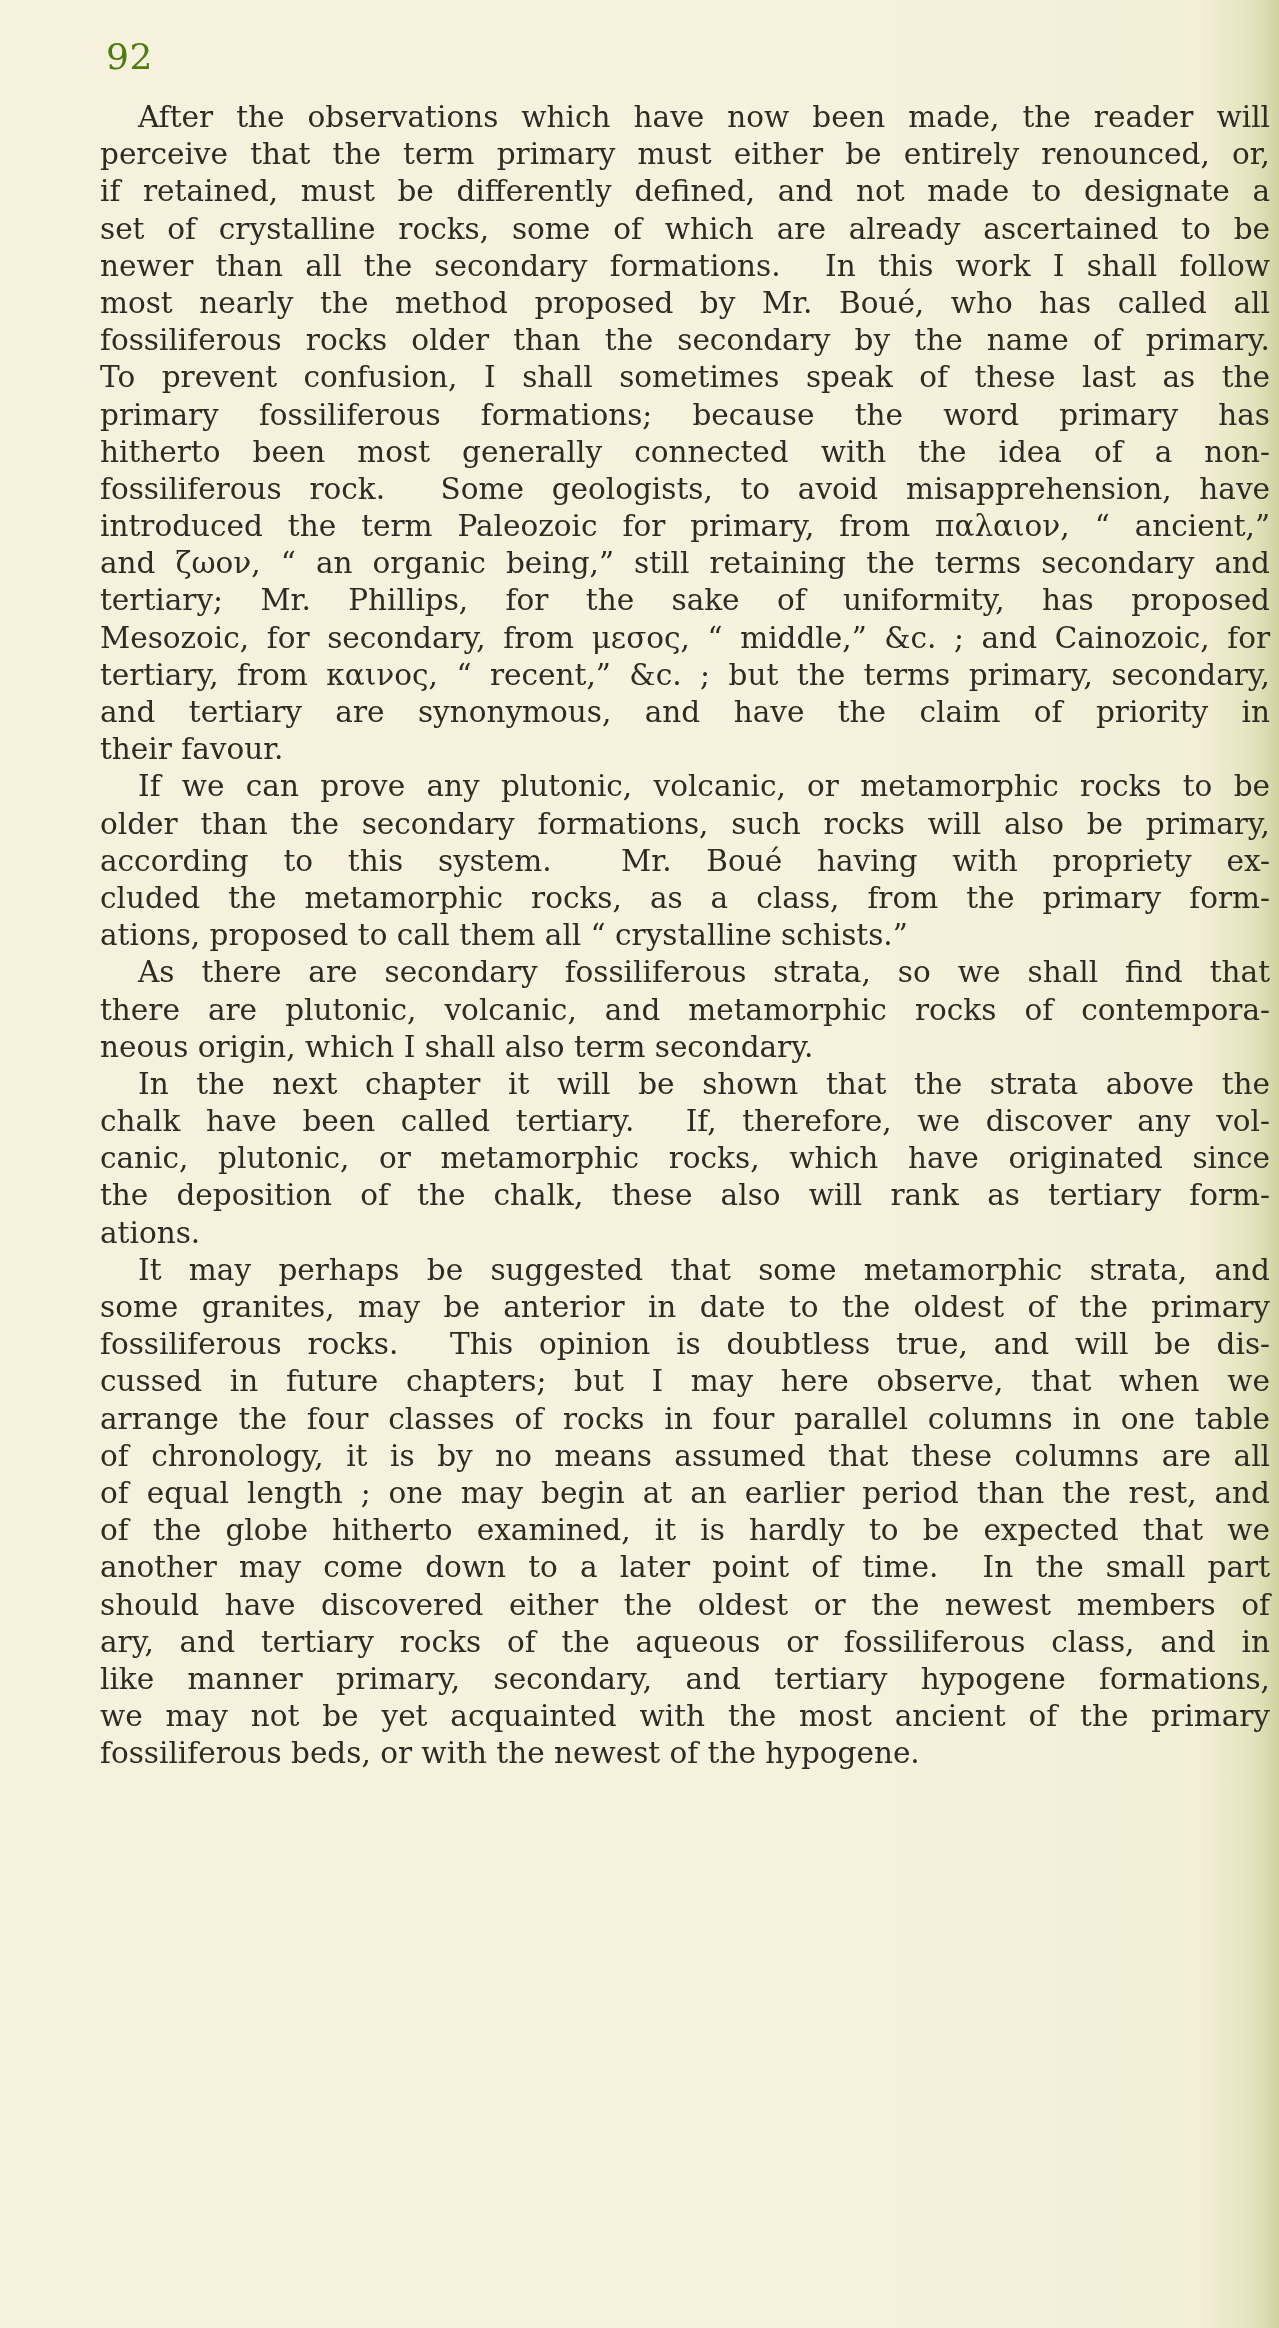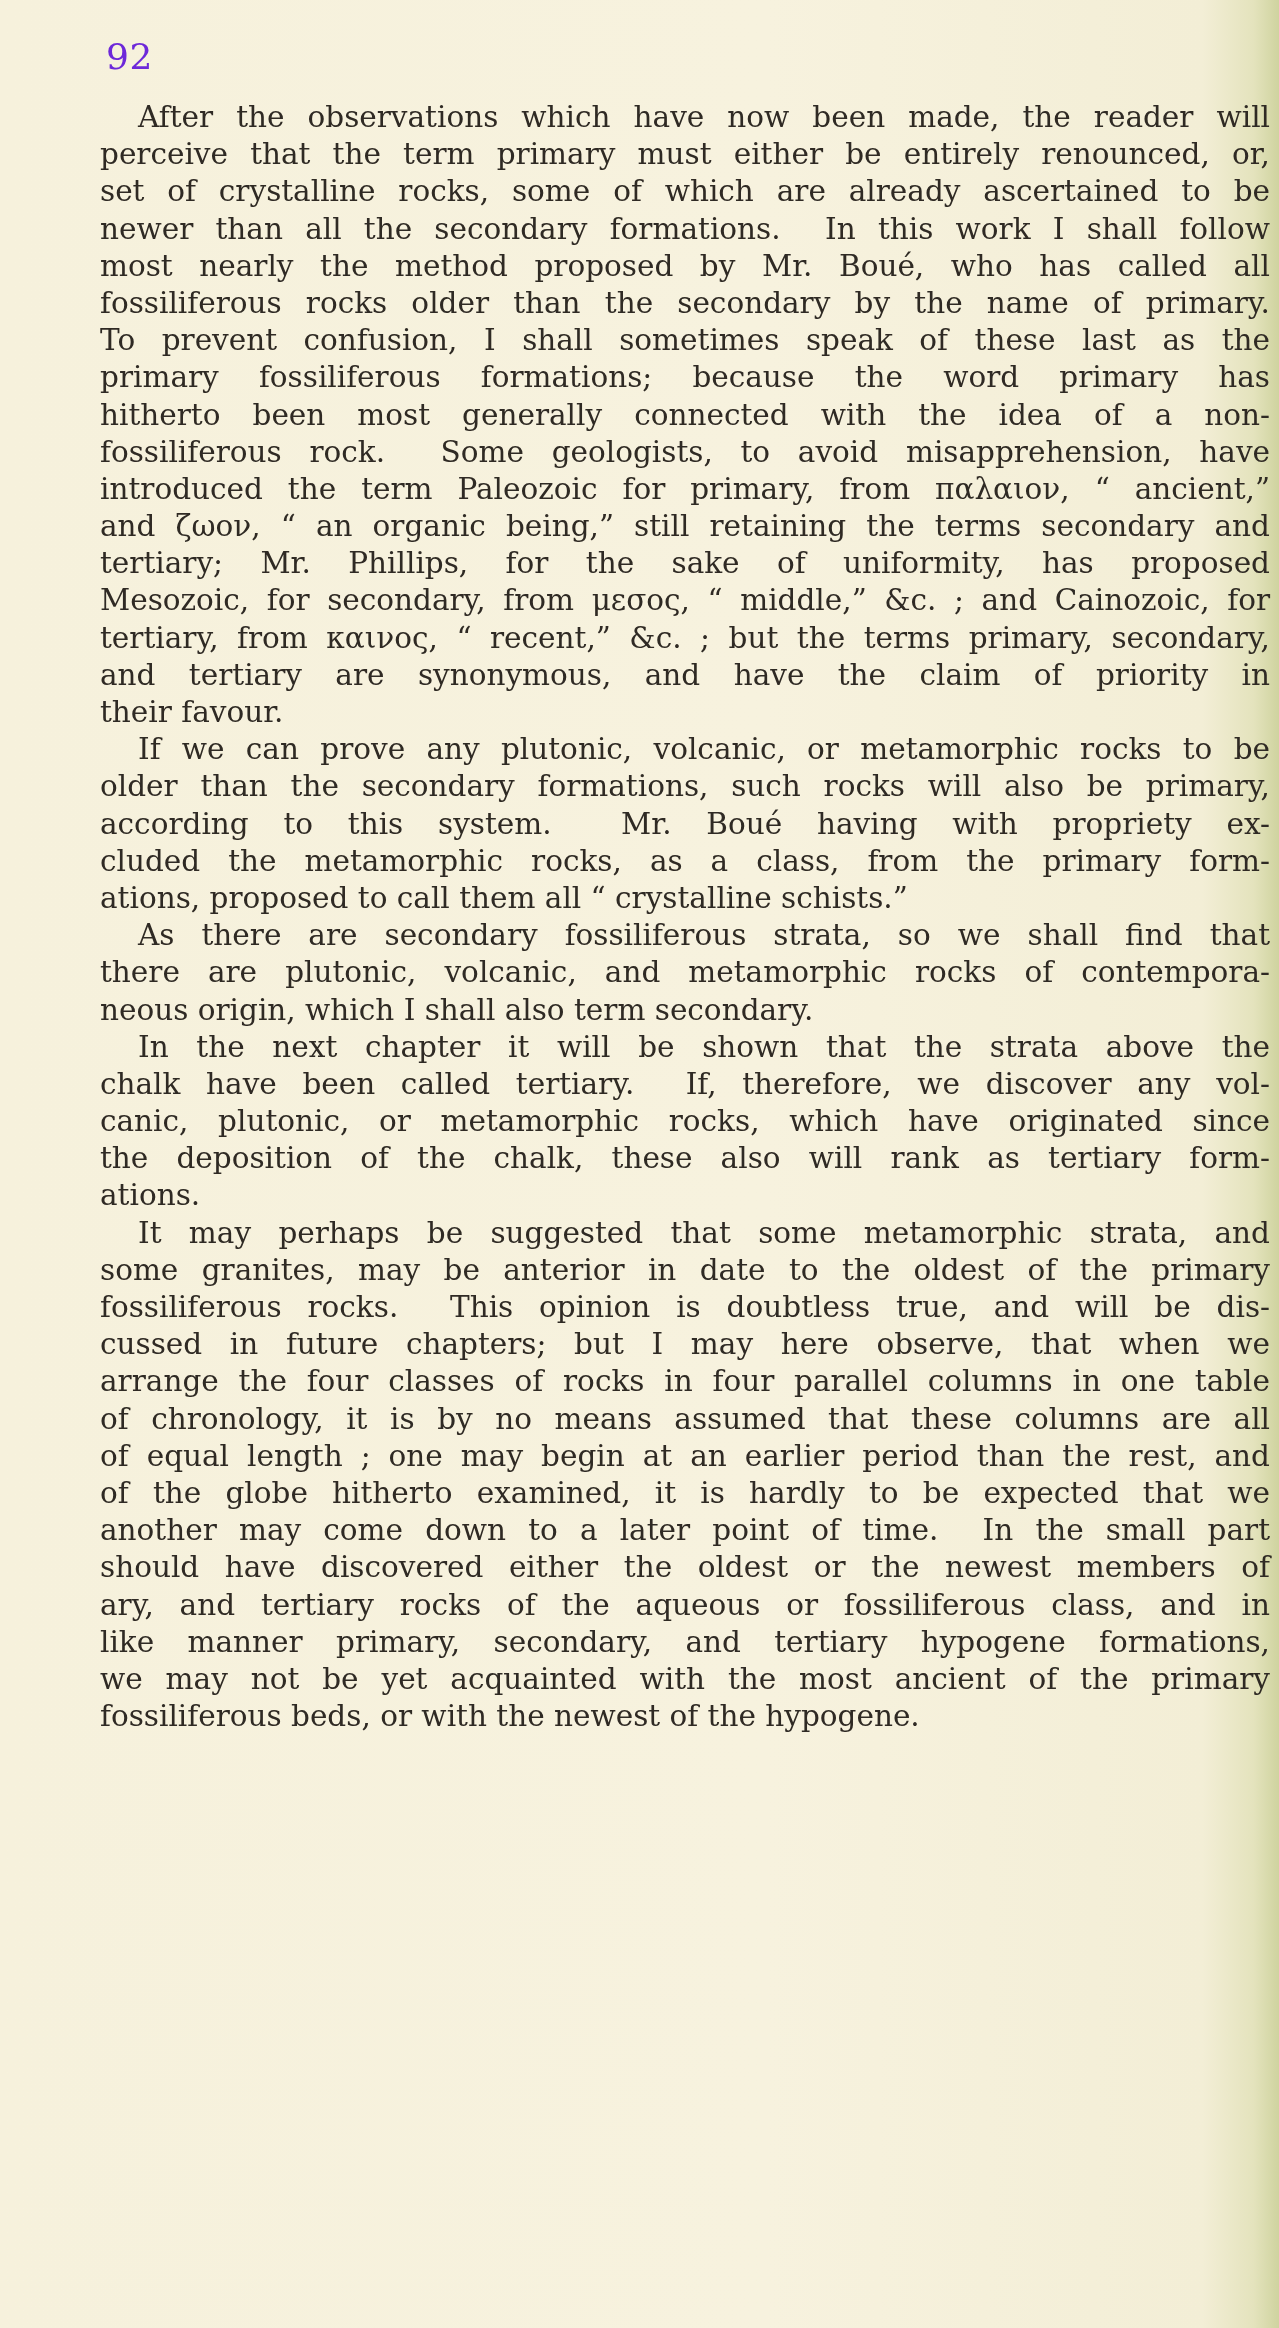--- a/index.html
+++ b/index.html
@@ -7,21 +7,21 @@
       width: 1279px; height: 2328px; overflow: hidden;
       background: linear-gradient(90deg, #f6f1dc 0%, #f7f2de 60%, #f3eed6 94%, #e4e3bd 98%, #cfd39f 100%);
       font-family: "DejaVu Serif", "Liberation Serif", serif;
       color: #2f2a24;
       position: relative;
     }
     .page { position: absolute; left: 0; top: 0; width: 1279px; height: 2328px; }
     .header {
       position: absolute; left: 106px; top: 36px; width: 1160px;
       display: flex; align-items: baseline;
-      font-size: 30px; letter-spacing: 0.5px; color: #6d28d9;
+      font-size: 30px; letter-spacing: 0.5px; color: #4d7c0f;
     }
     .page-number { font-size: 36px; margin-right: 40px; }
     .running-head { font-variant: small-caps; text-transform: uppercase; font-size: 28px; white-space: nowrap; }
     .running-head .ch { margin-left: 18px; }
     .body-text {
       position: absolute; left: 100px; top: 99px; width: 1170px;
       font-size: 29.5px; line-height: 37.2px;
     }
     .line { display: block; text-align: justify; text-align-last: justify; white-space: nowrap; height: 37.2px; overflow: visible; }
     .line.last { text-align-last: left; }
@@ -33,20 +33,21 @@
 <body>
 
 <div class="page">
   <div class="header">
     <span class="page-number">92</span>
   </div>
   <div class="body-text" id="body-text">
       <div>
         <span class="line indent"><span class="seg">After the observations which have now been made, the reader will</span></span>
         <span class="line"><span class="seg">perceive that the term primary must either be entirely renounced, or,</span></span>
+        <span class="line"><span class="seg">if retained, must be differently defined, and not made to designate a</span></span>
         <span class="line"><span class="seg">set of crystalline rocks, some of which are already ascertained to be</span></span>
         <span class="line"><span class="seg">newer than all the secondary formations.  In this work I shall follow</span></span>
         <span class="line"><span class="seg">most nearly the method proposed by Mr. Boué, who has called all</span></span>
         <span class="line"><span class="seg it">fossiliferous</span><span class="seg"> rocks older than the secondary by the name of primary.</span></span>
         <span class="line"><span class="seg">To prevent confusion, I shall sometimes speak of these last as the</span></span>
         <span class="line"><span class="seg it">primary fossiliferous</span><span class="seg"> formations; because the word primary has</span></span>
         <span class="line"><span class="seg">hitherto been most generally connected with the idea of a non-</span></span>
         <span class="line"><span class="seg">fossiliferous rock.  Some geologists, to avoid misapprehension, have</span></span>
         <span class="line"><span class="seg">introduced the term Paleozoic for primary, from </span><span class="seg it">παλαιον</span><span class="seg">, “ ancient,”</span></span>
         <span class="line"><span class="seg">and </span><span class="seg it">ζωον</span><span class="seg">, “ an organic being,” still retaining the terms secondary and</span></span>

